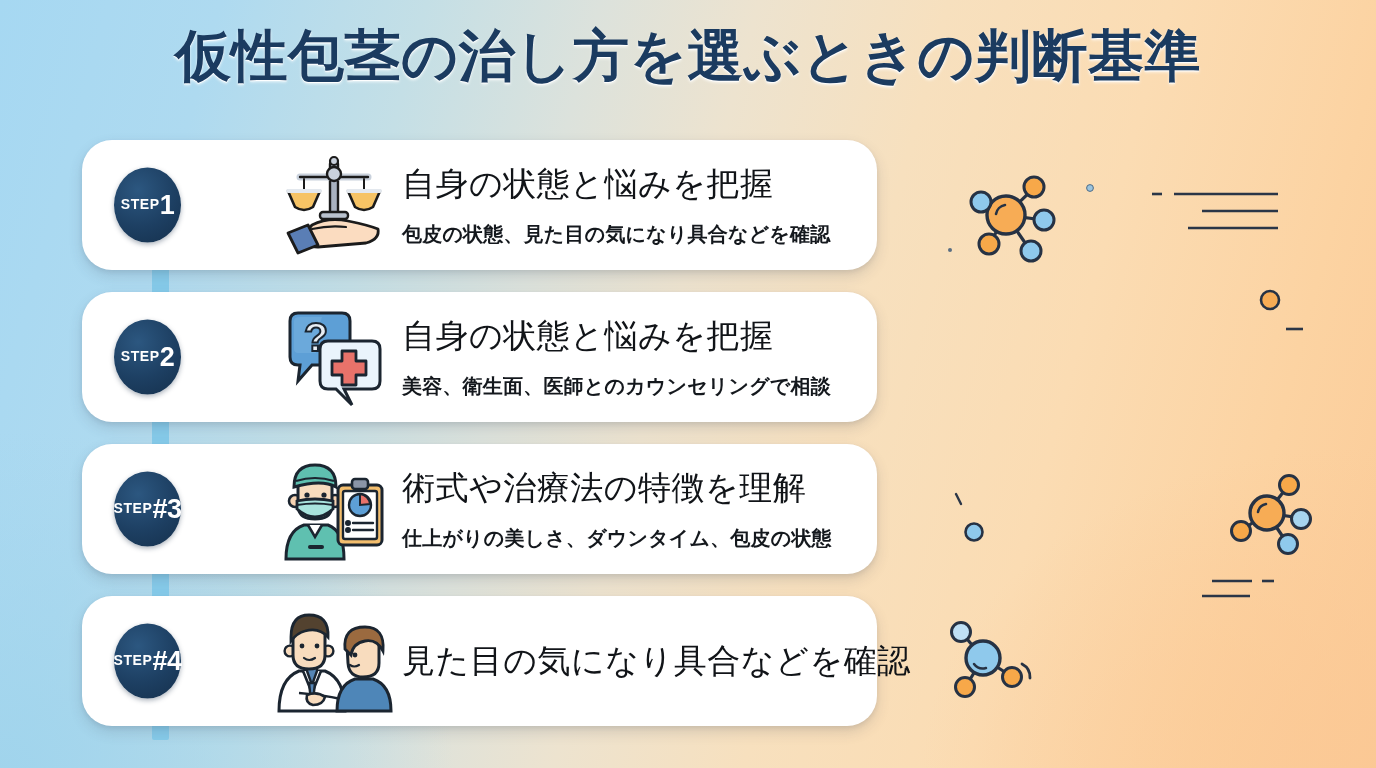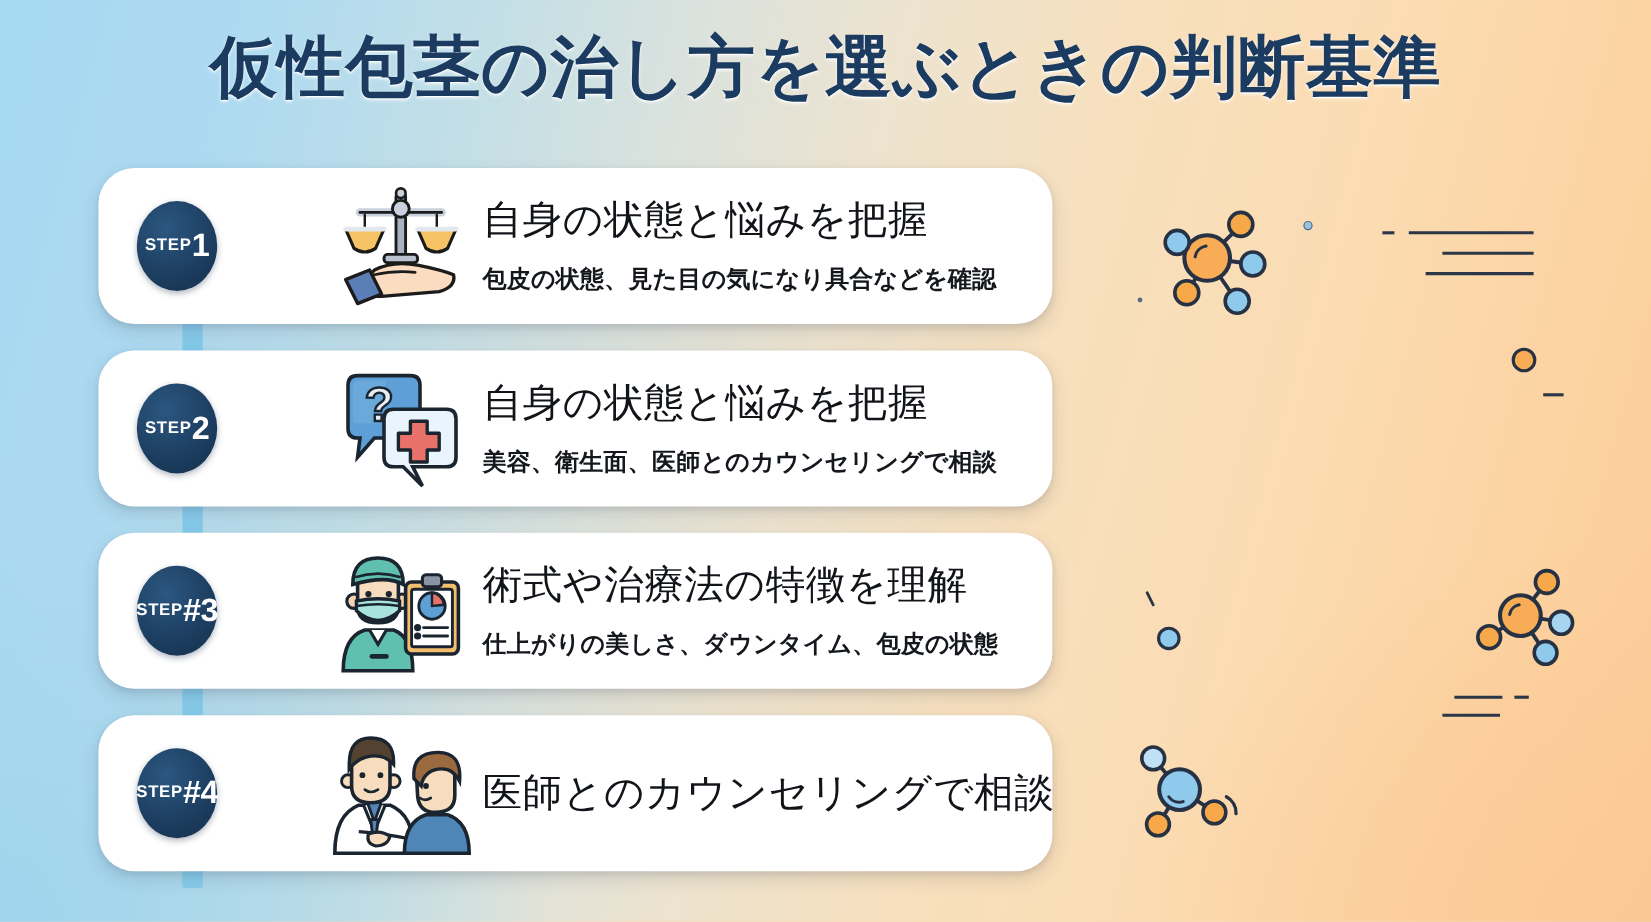--- a/index.html
+++ b/index.html
@@ -310,17 +310,17 @@
 
         <path d="M64 102 Q64 76 82 70 L100 70 Q118 76 118 102 Z" fill="#4E86B8" stroke="#1B2530" stroke-width="3"></path>
 
         <path d="M74 36 Q74 24 90 24 Q106 24 106 38 L106 54 Q106 68 90 68 Q76 68 75 54 Z" fill="#F8DCBE" stroke="#1B2530" stroke-width="3"></path>
         <path d="M72 40 Q70 18 92 18 Q112 18 110 42 Q104 30 92 32 Q80 34 78 46 Z" fill="#9B6A3F" stroke="#1B2530" stroke-width="2.8"></path>
         <circle cx="82" cy="46" r="2.4" fill="#1B2530"></circle>
         <path d="M77 56 Q81 59 86 56" fill="none" stroke="#1B2530" stroke-width="2.2" stroke-linecap="round"></path>
       </svg>
     </div>
     <div class="txt">
-      <div class="t-head">医師とのカウンセリングで相談</div>
+      <div class="t-head">見た目の気になり具合などを確認</div>
     </div>
   </div>
 
 </div>
 
 </body></html>

